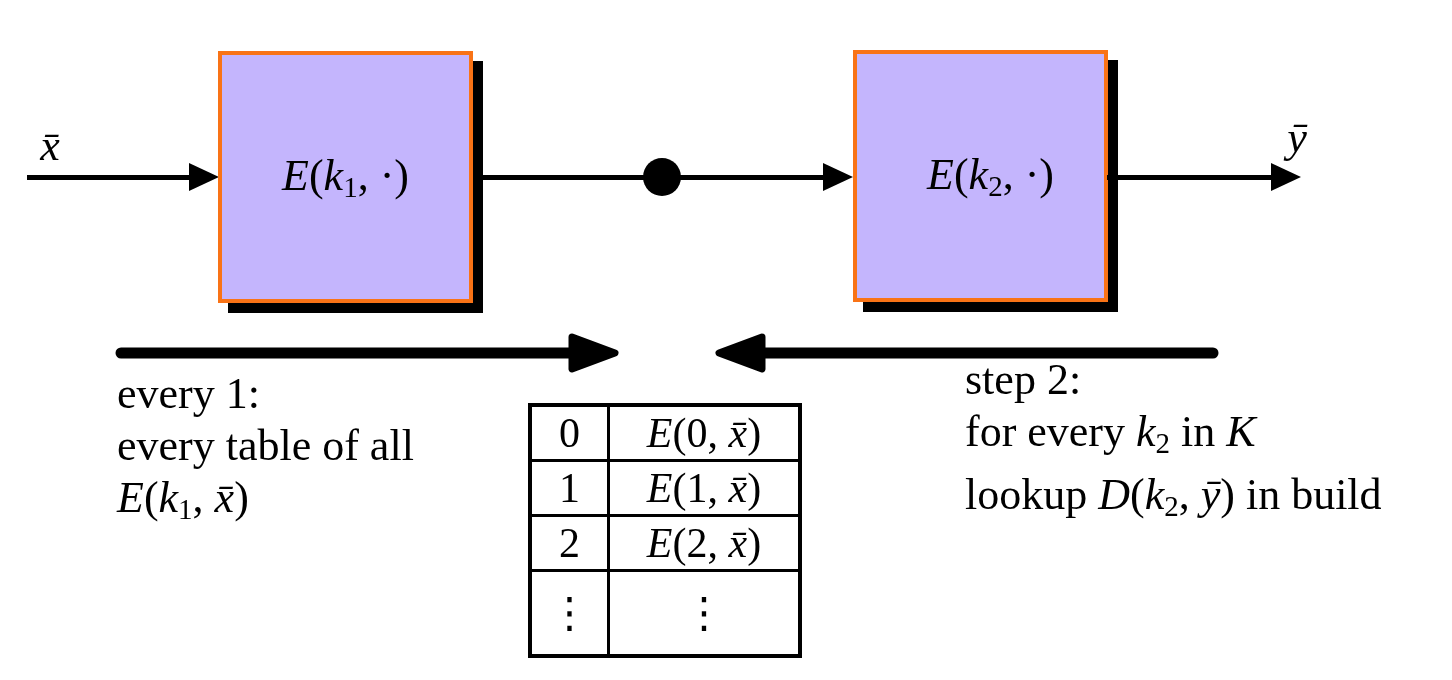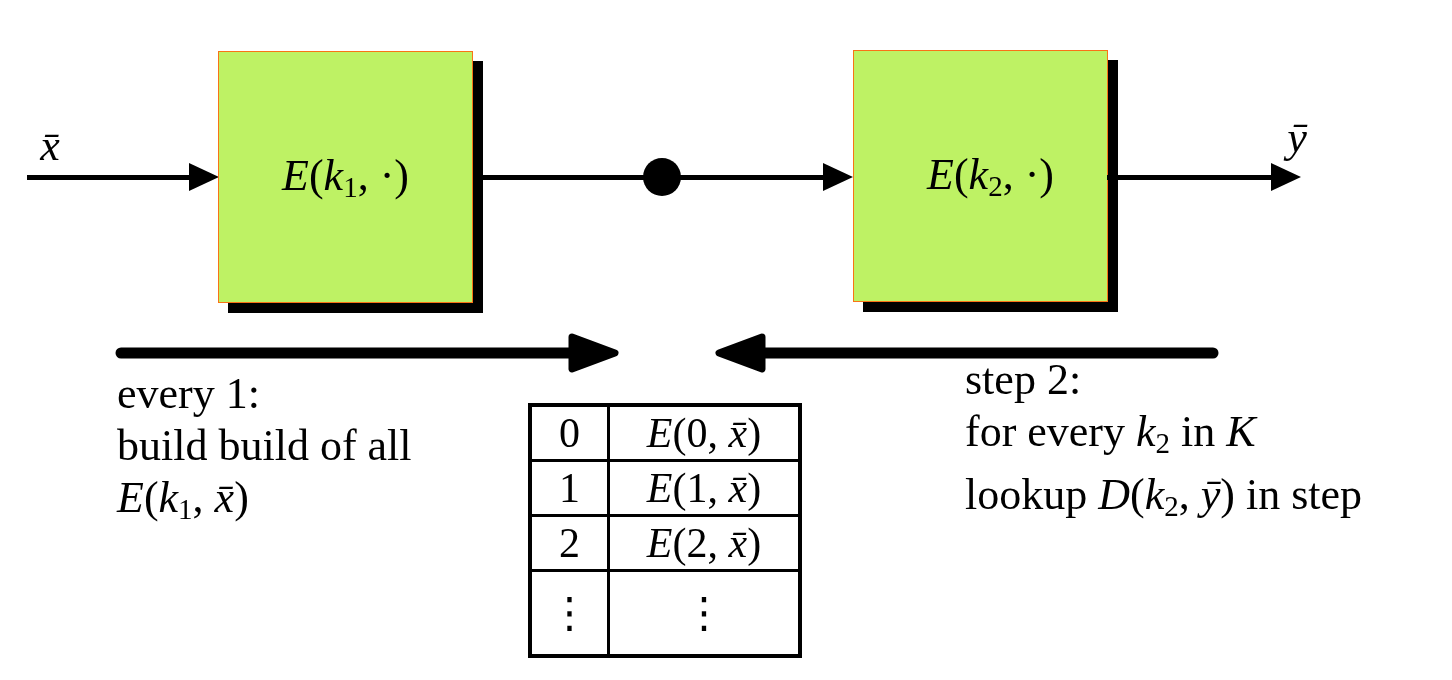--- a/index.html
+++ b/index.html
@@ -12,21 +12,21 @@
   .hline{position:absolute;height:5px;background:#000;}
   
   .head-r{
     position:absolute;width:0;height:0;border-style:solid;
     border-top:14px solid transparent;border-bottom:14px solid transparent;
     border-left:30px solid #000;border-right:0;
   }
   
   .ebox{
     position:absolute;box-sizing:border-box;width:255px;height:252px;
-    border:1px solid #f97316;background:#bef264;box-shadow:10px 10px 0 0 #000;
+    border:4px solid #f97316;background:#c4b5fd;box-shadow:10px 10px 0 0 #000;
     display:flex;align-items:center;justify-content:center;
     font-size:44px;white-space:nowrap;
   }
   .dot{position:absolute;width:38px;height:38px;border-radius:50%;background:#000;}
   
   .iolabel{position:absolute;font-size:44px;font-style:italic;text-align:center;width:46px;}
   
   .caption{position:absolute;font-size:44px;line-height:52px;white-space:nowrap;}
   .caption .line{white-space:nowrap;}
   
@@ -78,28 +78,28 @@
     <path d="M460,7 L503,23 L460,39 Z" fill="#000" stroke="#000" stroke-width="7" stroke-linejoin="round"></path>
   </svg>
 
   <svg class="thick-arrow" style="left:712px;top:330px;" viewBox="0 0 510 46">
     <line x1="50" y1="23" x2="501" y2="23" stroke="#000" stroke-width="11" stroke-linecap="round"></line>
     <path d="M50,7 L7,23 L50,39 Z" fill="#000" stroke="#000" stroke-width="7" stroke-linejoin="round"></path>
   </svg>
 
   <div class="caption" style="left:117px;top:368px;">
     <div class="line">every 1:</div>
-    <div class="line">build build of all</div>
+    <div class="line">every table of all</div>
     <div class="line"><span class="it">E</span><span>(</span><span class="it">k</span><sub class="sb">1</sub><span>, </span><span class="it">x̄</span><span>)</span></div>
   </div>
 
   <div class="caption" style="left:965px;top:354px;">
     <div class="line">step 2:</div>
     <div class="line"><span>for every </span><span class="it">k</span><sub class="sb">2</sub><span> in </span><span class="cal">K</span></div>
-    <div class="line"><span>lookup </span><span class="it">D</span><span>(</span><span class="it">k</span><sub class="sb">2</sub><span>, </span><span class="it">ȳ</span><span>) in step</span></div>
+    <div class="line"><span>lookup </span><span class="it">D</span><span>(</span><span class="it">k</span><sub class="sb">2</sub><span>, </span><span class="it">ȳ</span><span>) in build</span></div>
   </div>
 
   <table class="lookup">
     <tbody>
         <tr>
           <td class="key">0</td>
           <td class="val"><span class="it">E</span><span>(0, </span><span class="it">x̄</span><span>)</span></td>
         </tr>
         <tr>
           <td class="key">1</td>

